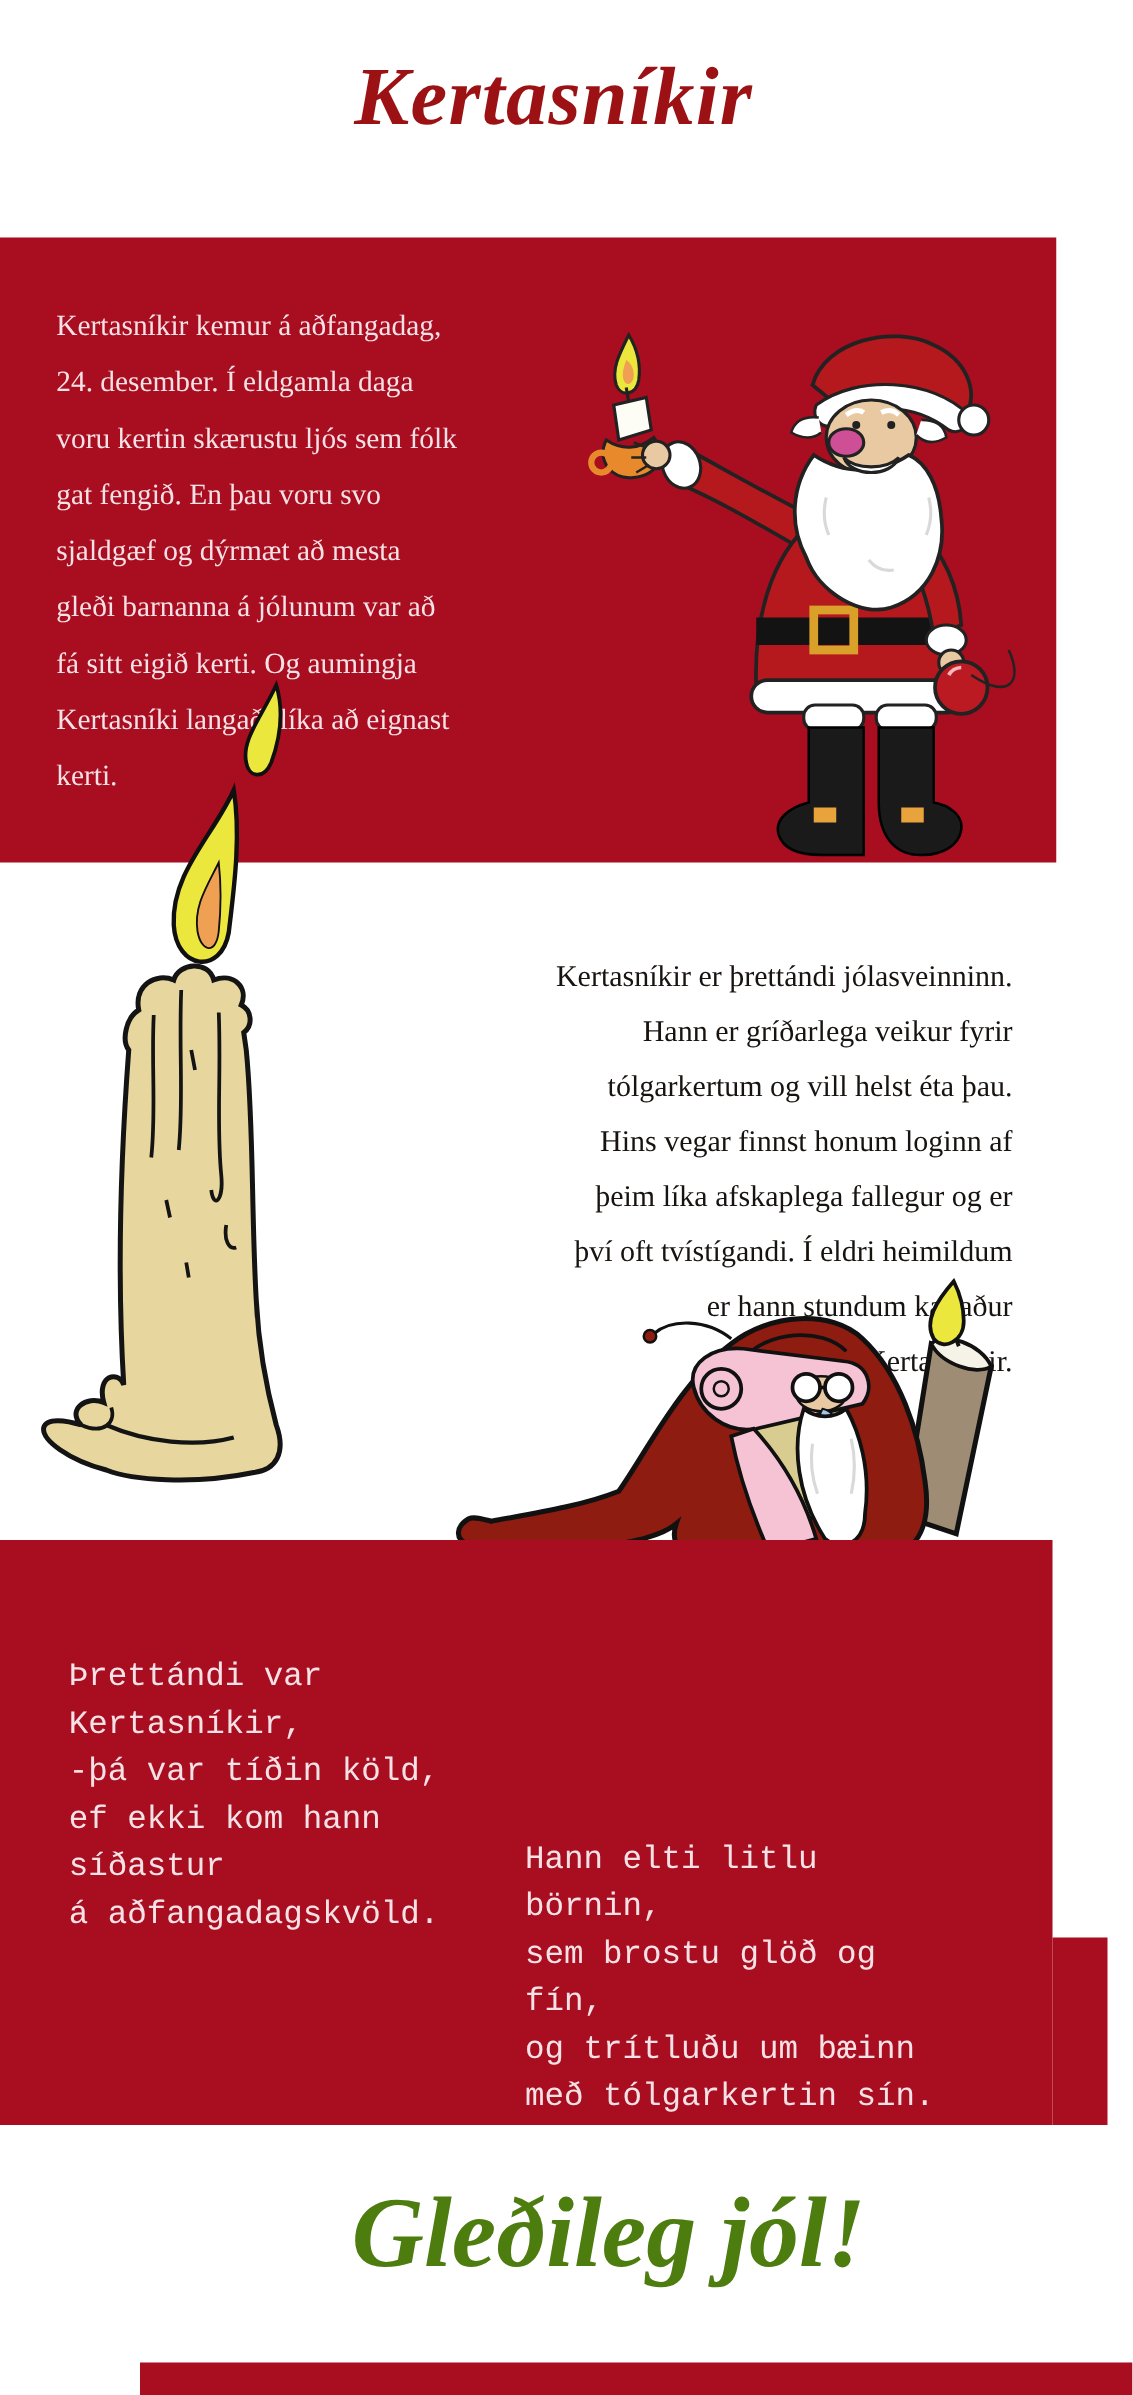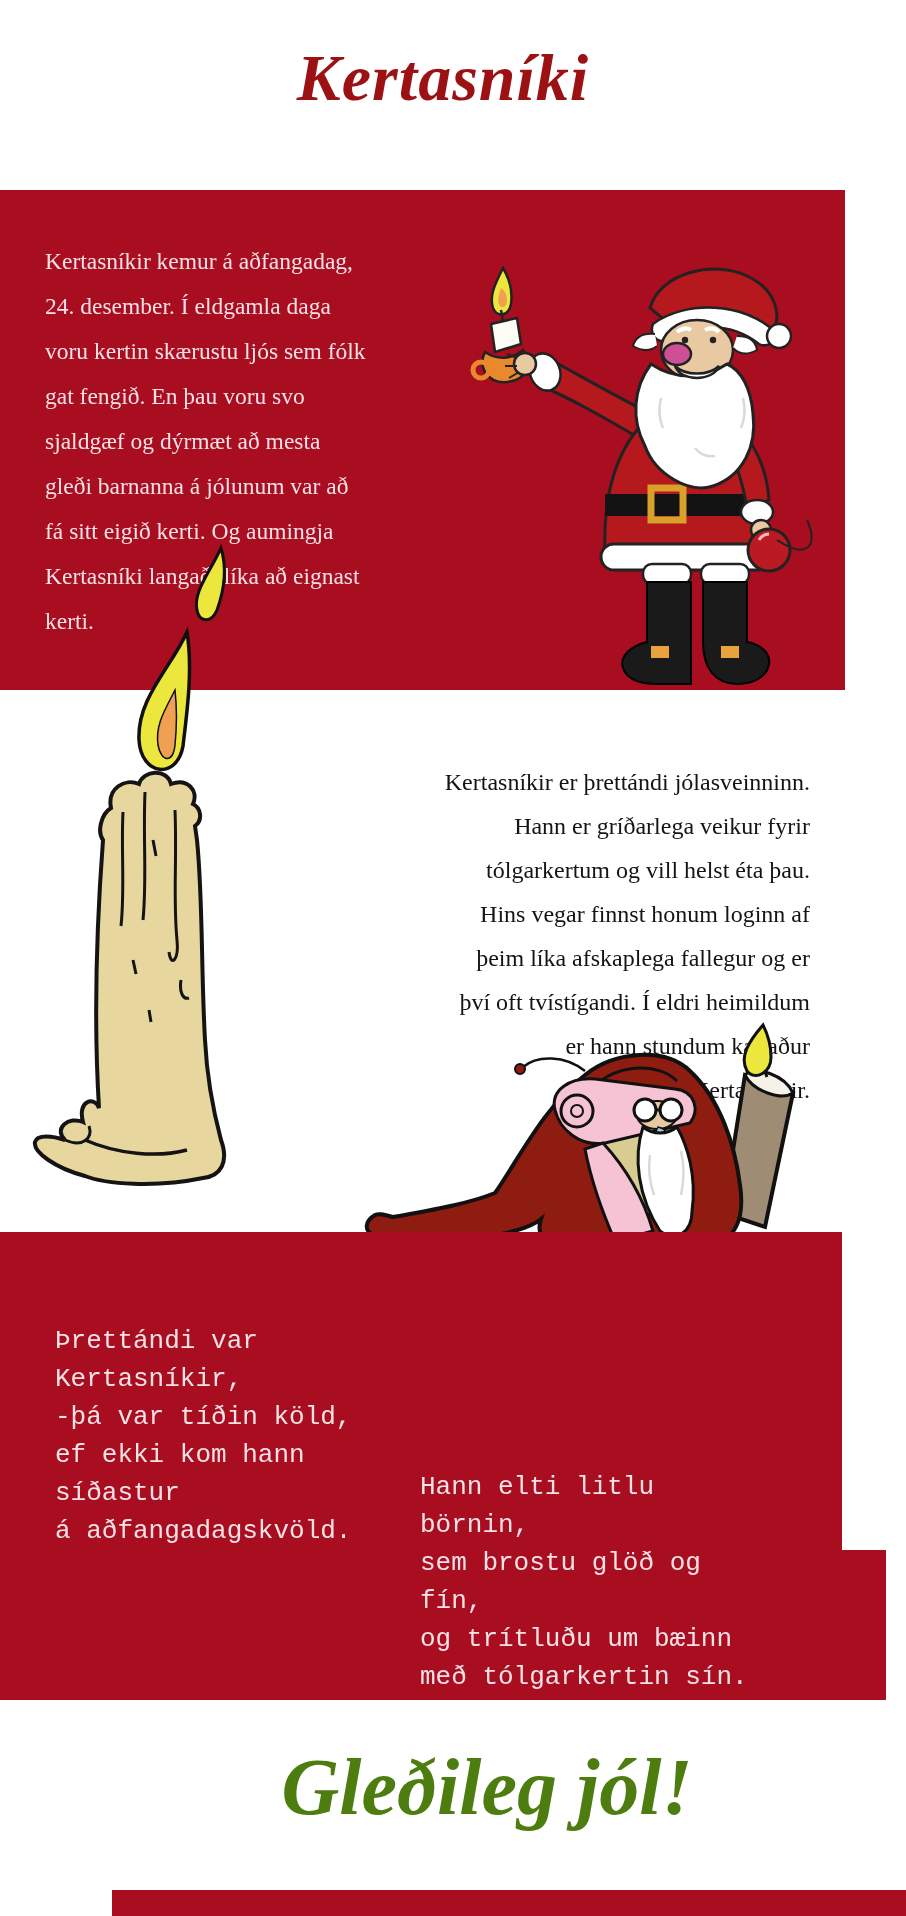--- a/index.html
+++ b/index.html
@@ -30,21 +30,21 @@
   .greeting{
     left:0;top:1742px;width:906px;text-align:center;
     font-style:italic;font-size:80px;font-weight:bold;color:#4d7c0f;padding-left:34px;
   }
   .bottom-bar{left:112px;top:1890px;width:794px;height:26px;background:#a80d20;}
   svg{display:block;}
 </style>
 </head>
 <body>
 
-<div class="abs page-title">Kertasníki</div>
+<div class="abs page-title">Kertasníkir</div>
 
 <div class="abs panel" style="left:0;top:190px;width:845px;height:500px;"></div>
 
 <div class="abs intro">Kertasníkir kemur á aðfangadag,
 24. desember. Í eldgamla daga
 voru kertin skærustu ljós sem fólk
 gat fengið. En þau voru svo
 sjaldgæf og dýrmæt að mesta
 gleði barnanna á jólunum var að
 fá sitt eigið kerti. Og aumingja

